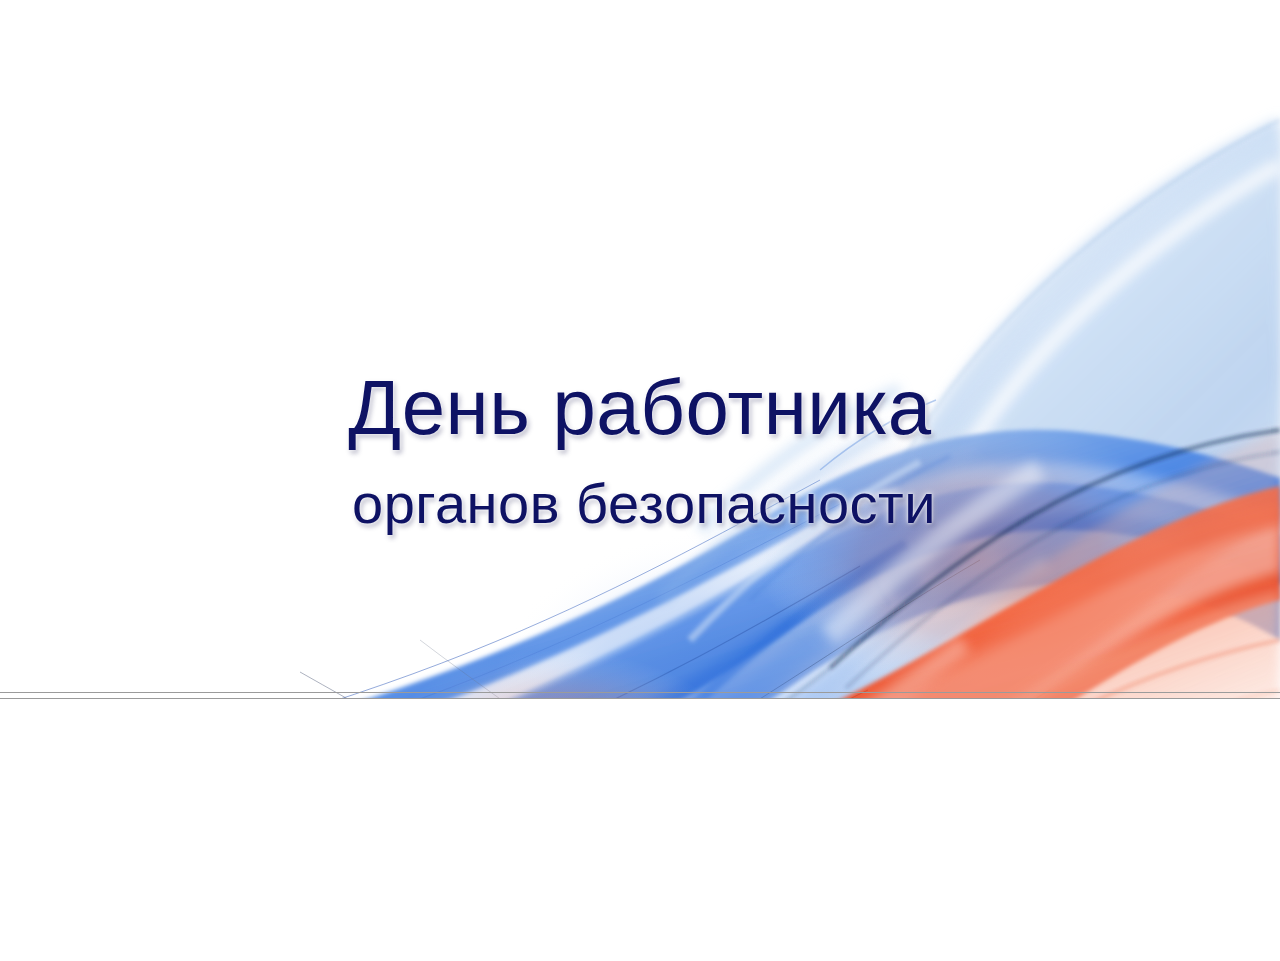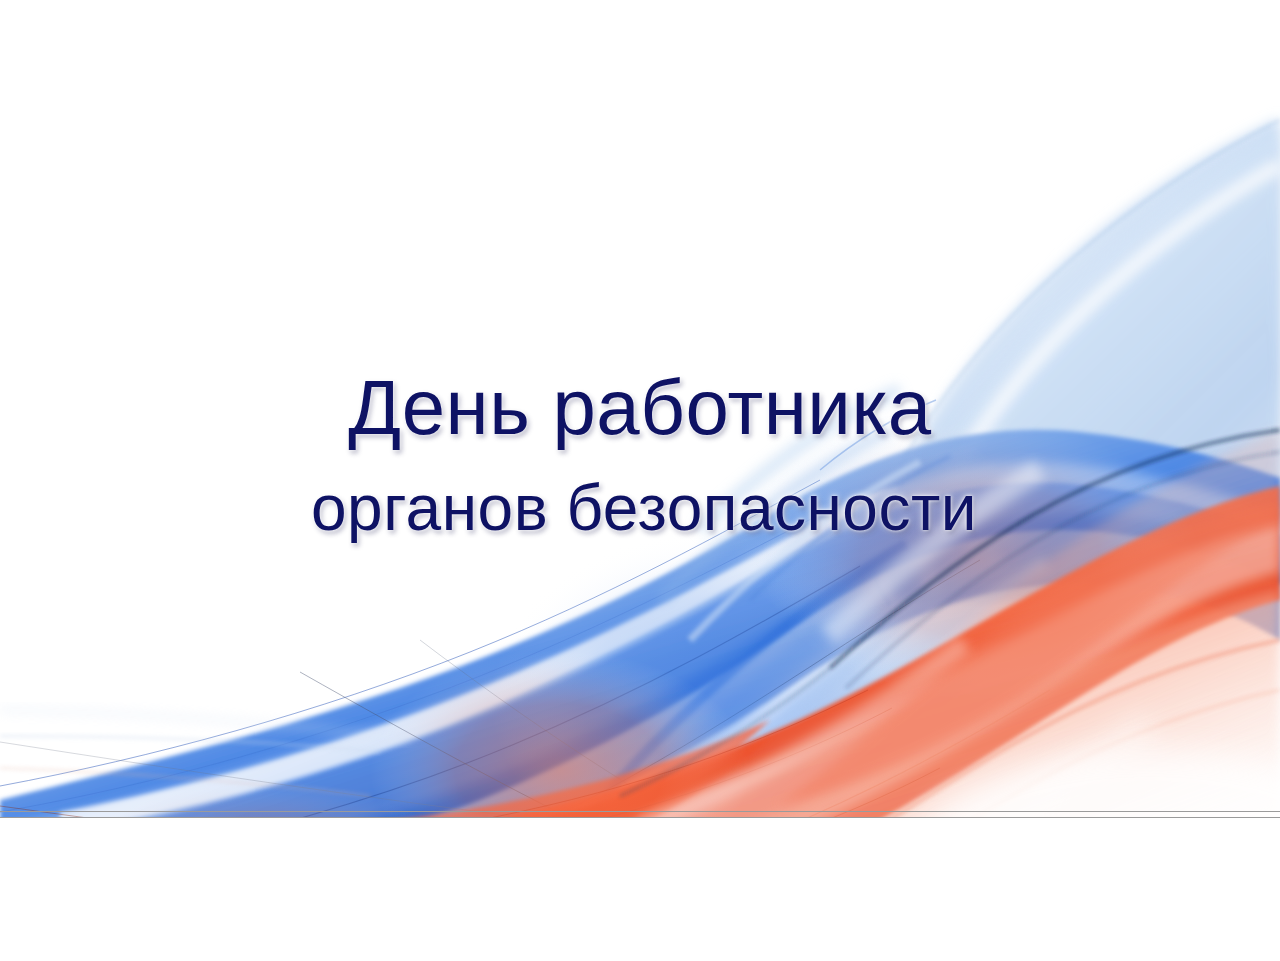--- a/index.html
+++ b/index.html
@@ -4,21 +4,21 @@
 <title>День работника органов безопасности</title>
 <style>
   html, body {
     margin: 0;
     padding: 0;
     background: #ffffff;
   }
   #slide {
     position: relative;
     width: 1280px;
-    height: 818px;
+    height: 699px;
     overflow: hidden;
     background: #ffffff;
     font-family: "Liberation Sans", "DejaVu Sans", sans-serif;
     border-bottom: 1px solid #9a9a9a;
     box-sizing: border-box;
   }
   #art {
     position: absolute;
     inset: 0;
     width: 1280px;
@@ -44,21 +44,21 @@
     text-shadow:
       0 0 3px rgba(255,255,255,0.95),
       0 0 7px rgba(255,255,255,0.85),
       2px 3px 5px rgba(40,40,90,0.40);
   }
   .title-line-1 {
     font-size: 78px;
     margin-bottom: 30px;
   }
   .title-line-2 {
-    font-size: 64px;
+    font-size: 56px;
     padding-left: 8px;
   }
   .bottom-rule {
     position: absolute;
     left: 0;
     bottom: 5px;
     width: 1280px;
     height: 1px;
     background: #9b9b9b;
     z-index: 9;

